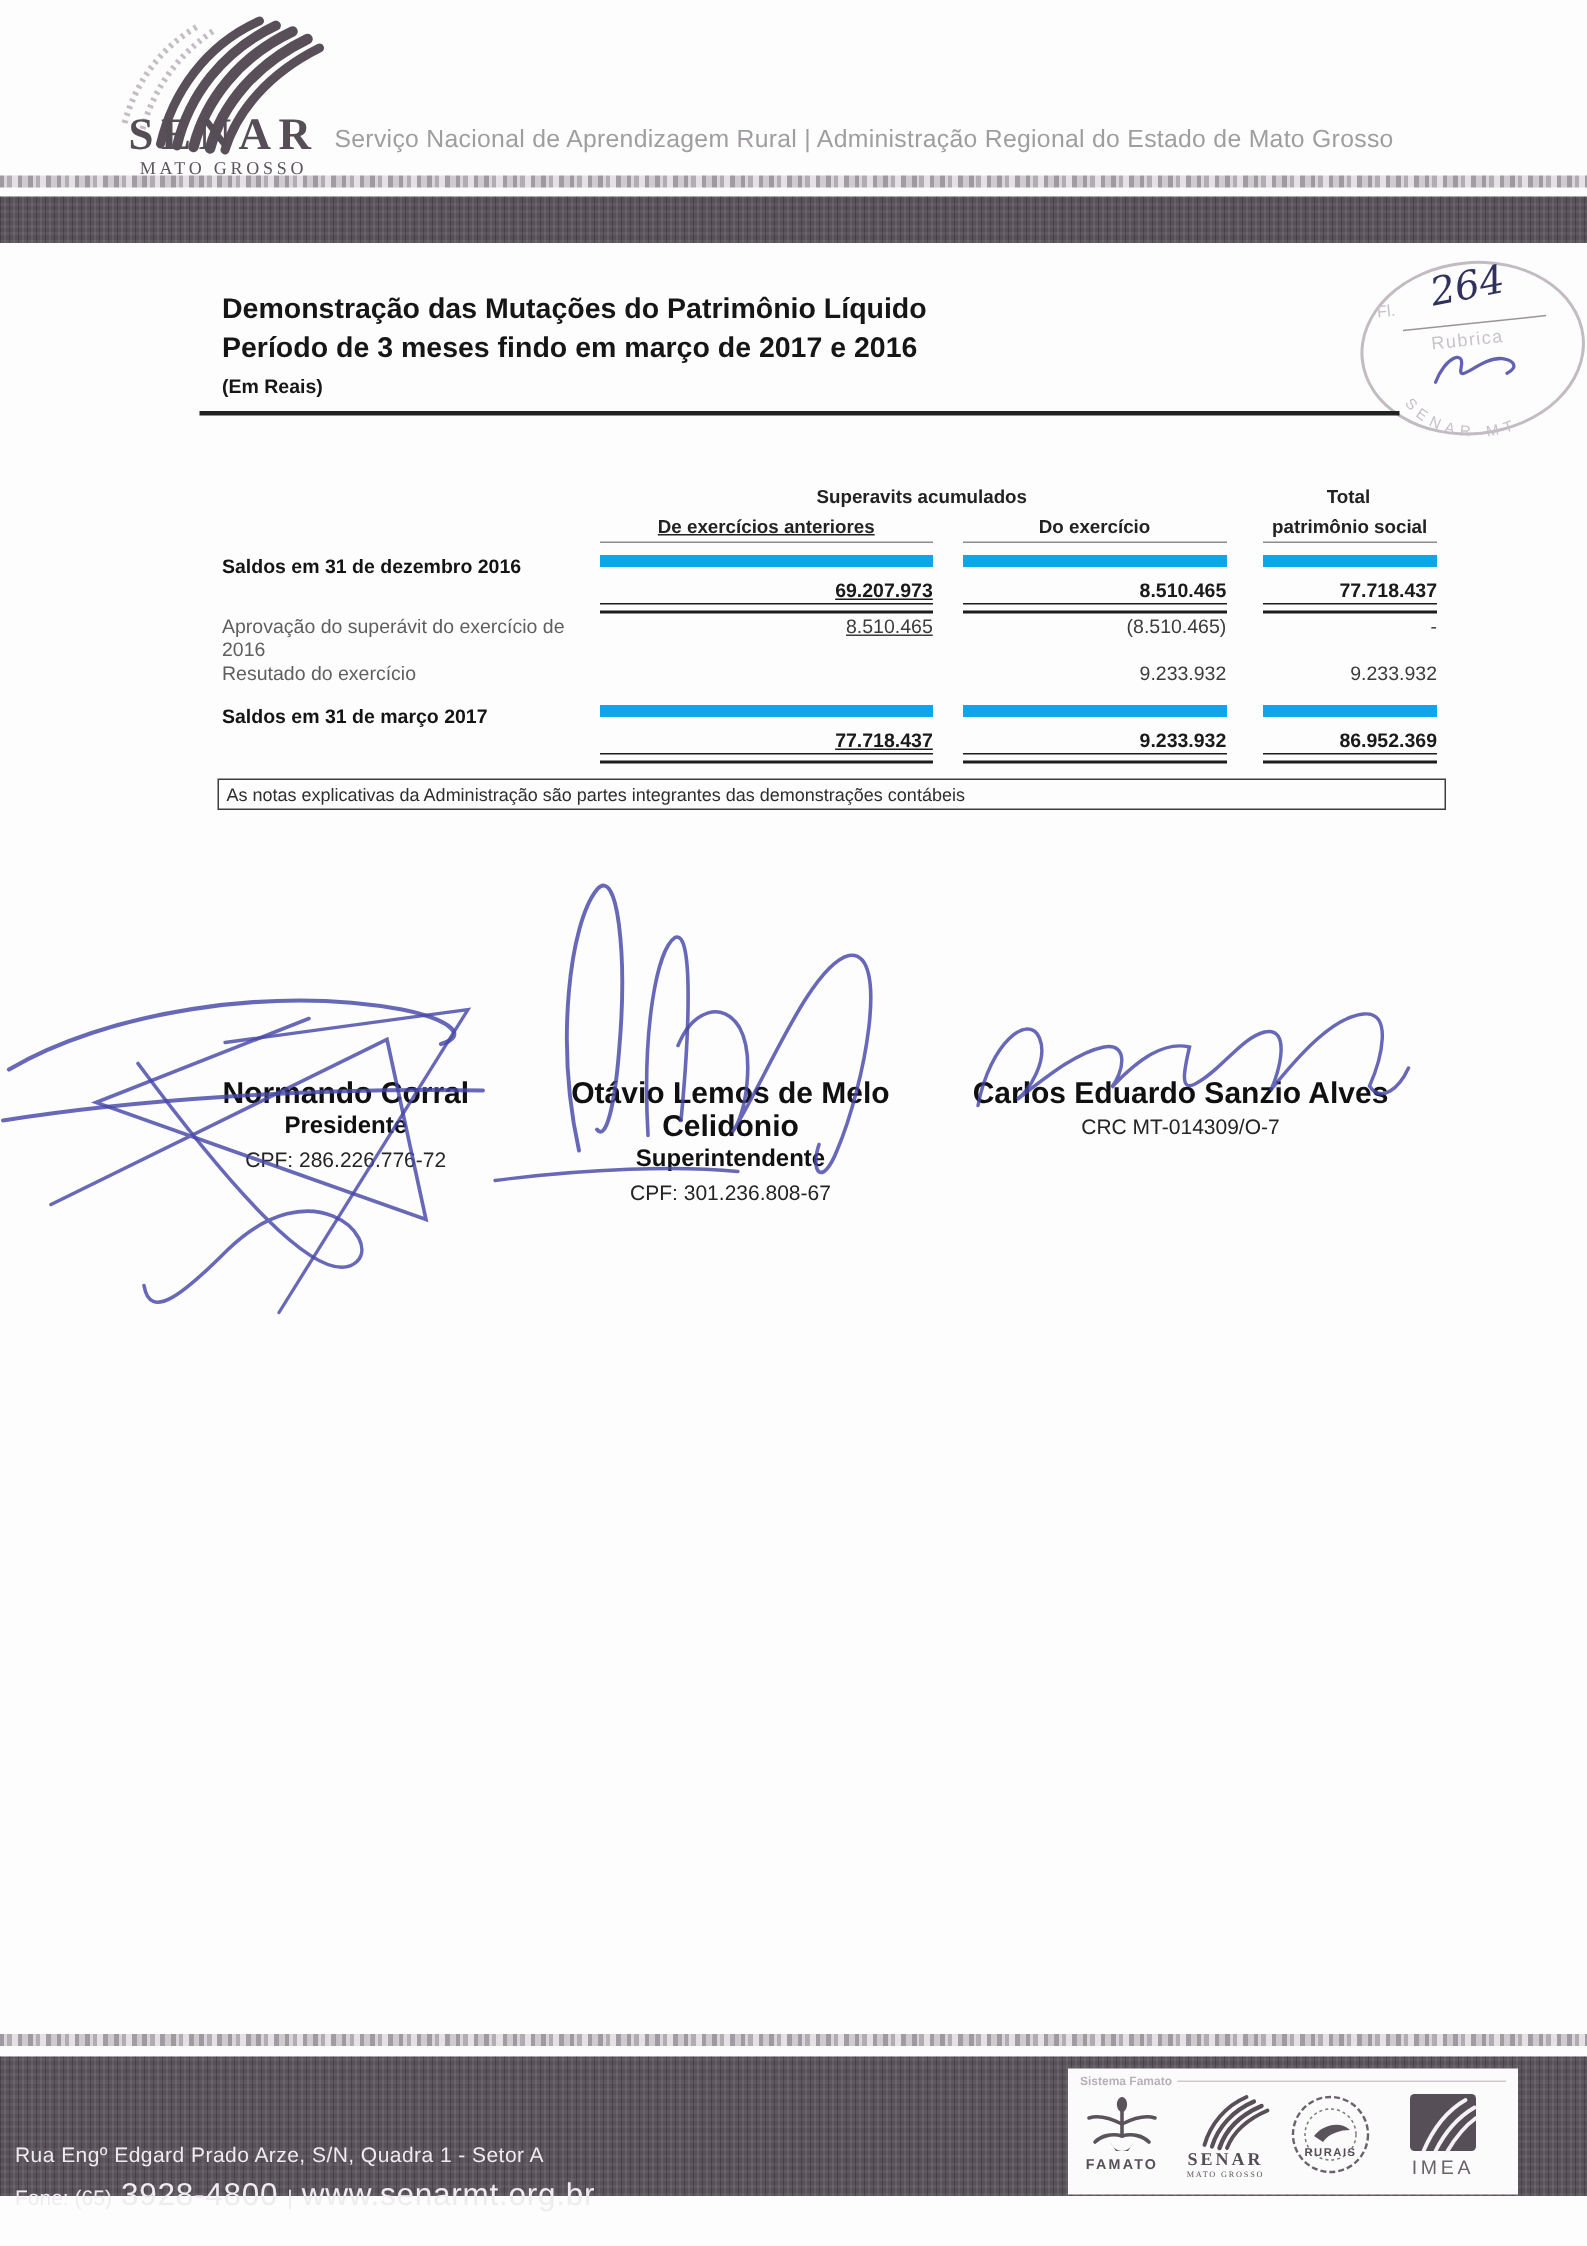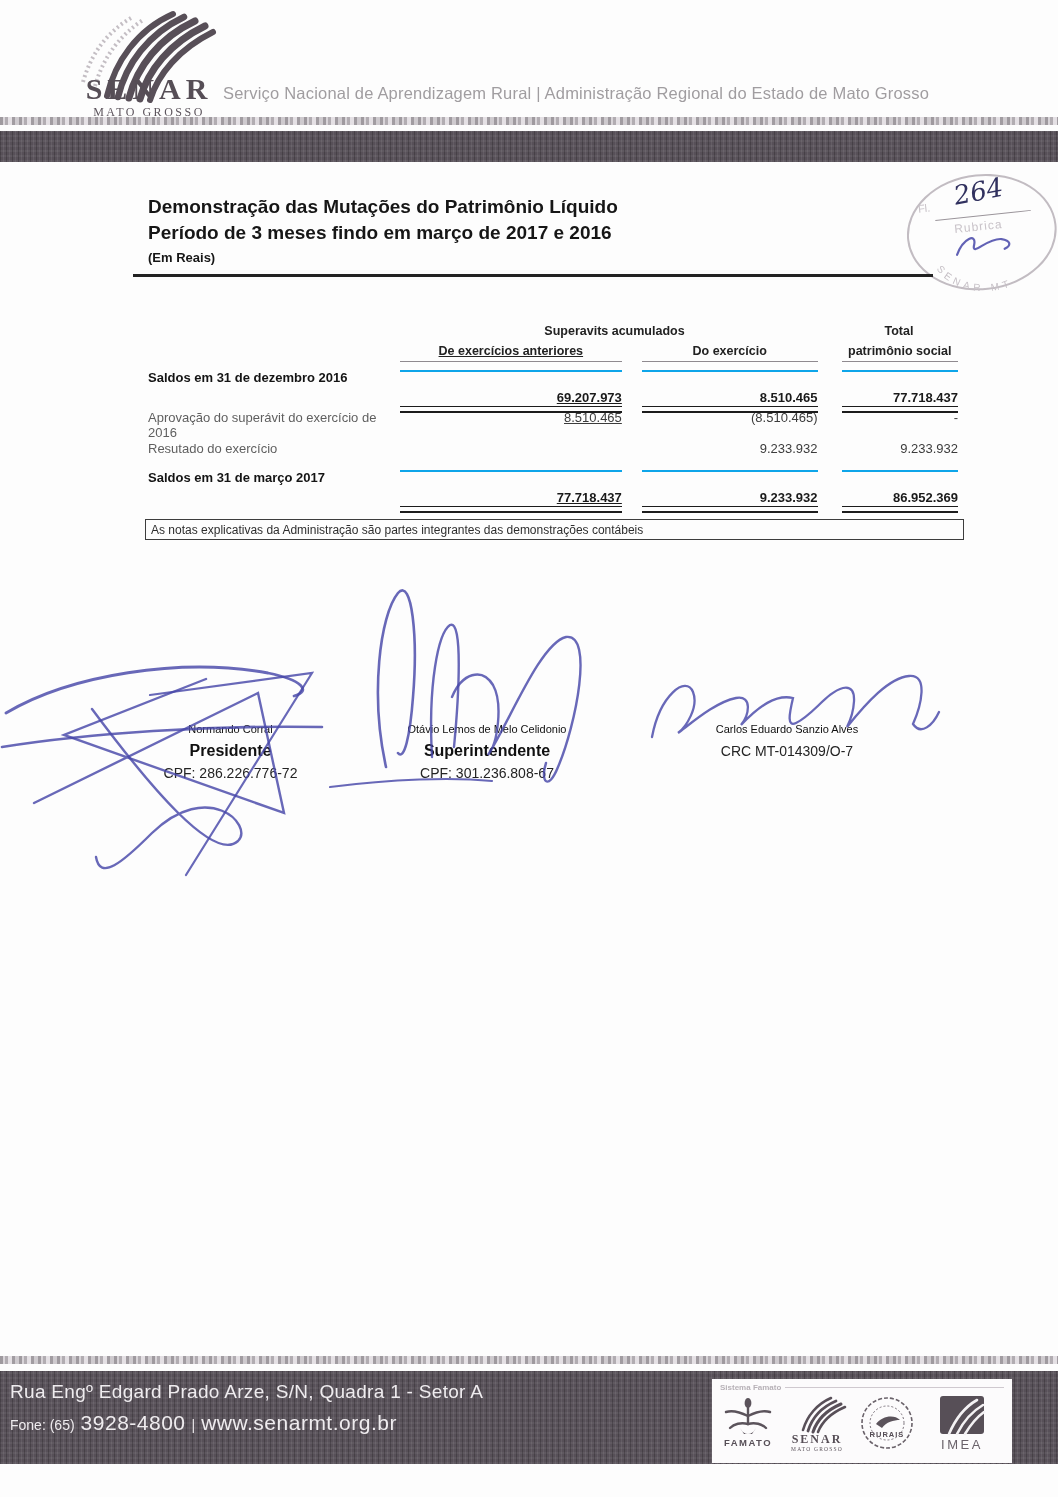--- a/index.html
+++ b/index.html
@@ -37,34 +37,34 @@
   .c-label{width:247px;}
   .c-v2{width:225px;margin-left:8px;text-align:right;text-decoration:underline;}
   .c-v3{width:178px;margin-left:20px;text-align:right;}
   .c-v4{width:118px;margin-left:24px;text-align:right;}
   .hdr{font-weight:bold;font-size:12.5px;text-align:center;border-bottom:1.5px solid #8f8a8f;padding-bottom:3px;color:#222;}
   .grp{position:absolute;left:255px;top:4px;width:423px;text-align:center;font-weight:bold;font-size:12.5px;color:#222;}
   .grp-total{position:absolute;left:692px;top:4px;width:118px;text-align:center;font-weight:bold;font-size:12.5px;color:#222;}
   .bold-row{font-weight:bold;color:#141414;}
   .light-row{color:#5f5f5f;}
   .midval{color:#3c3c3c;}
-  .ruled{border-top:2px solid #0ea5e9;position:relative;padding-top:18px;padding-bottom:1px;font-weight:bold;}
+  .ruled{border-top:8px solid #0ea5e9;position:relative;padding-top:8px;padding-bottom:1px;font-weight:bold;}
   .ruled::after{content:"";position:absolute;left:0;right:0;bottom:-7px;height:4px;
     border-top:1.2px solid #1c1c1c;border-bottom:2.5px solid #1c1c1c;}
   .footnote{position:absolute;left:145px;top:519px;width:807px;border:1px solid #3d3d3d;
     font-size:12px;color:#2e2e2e;padding:3px 5px 2px 5px;}
   
   .sig-ink{position:absolute;left:0;top:575px;z-index:3;pointer-events:none;}
   .sigblock{position:absolute;text-align:center;z-index:2;}
-  .sigblock .nm{font-size:11px;font-weight:normal;color:#101010;line-height:22px;}
+  .sigblock .nm{font-size:20px;font-weight:bold;color:#101010;line-height:22px;}
   .sigblock .rl{font-size:16px;font-weight:bold;color:#101010;line-height:22px;}
   .sigblock .id{font-size:14px;color:#242424;line-height:22px;}
   
   .f-text{position:absolute;left:10px;top:1381px;z-index:2;color:#efecef;}
-  .f-text .l1{font-size:19px;margin-bottom:8px;letter-spacing:.3px;}
+  .f-text .l1{font-size:14px;margin-bottom:8px;letter-spacing:.3px;margin-top:47px;}
   .f-text .l2{font-size:15.5px;margin-bottom:7px;letter-spacing:.3px;}
   .f-text .l3{font-size:14px;display:flex;align-items:baseline;gap:6px;}
   .f-text .big{font-size:21px;letter-spacing:.5px;}
   .logo-box{position:absolute;left:712px;top:1379px;width:300px;height:84px;background:#fcfbfc;z-index:2;padding:4px 8px 0 8px;box-sizing:border-box;}
   .partner{display:flex;align-items:center;gap:4px;}
   .partner span{font-size:8px;color:#b7b1b7;white-space:nowrap;font-weight:bold;}
   .partner .pl{flex:1;border-top:1px solid #cfc9cf;}
   .logo-row{display:flex;align-items:center;gap:9px;margin-top:2px;}
 </style>
 </head>

